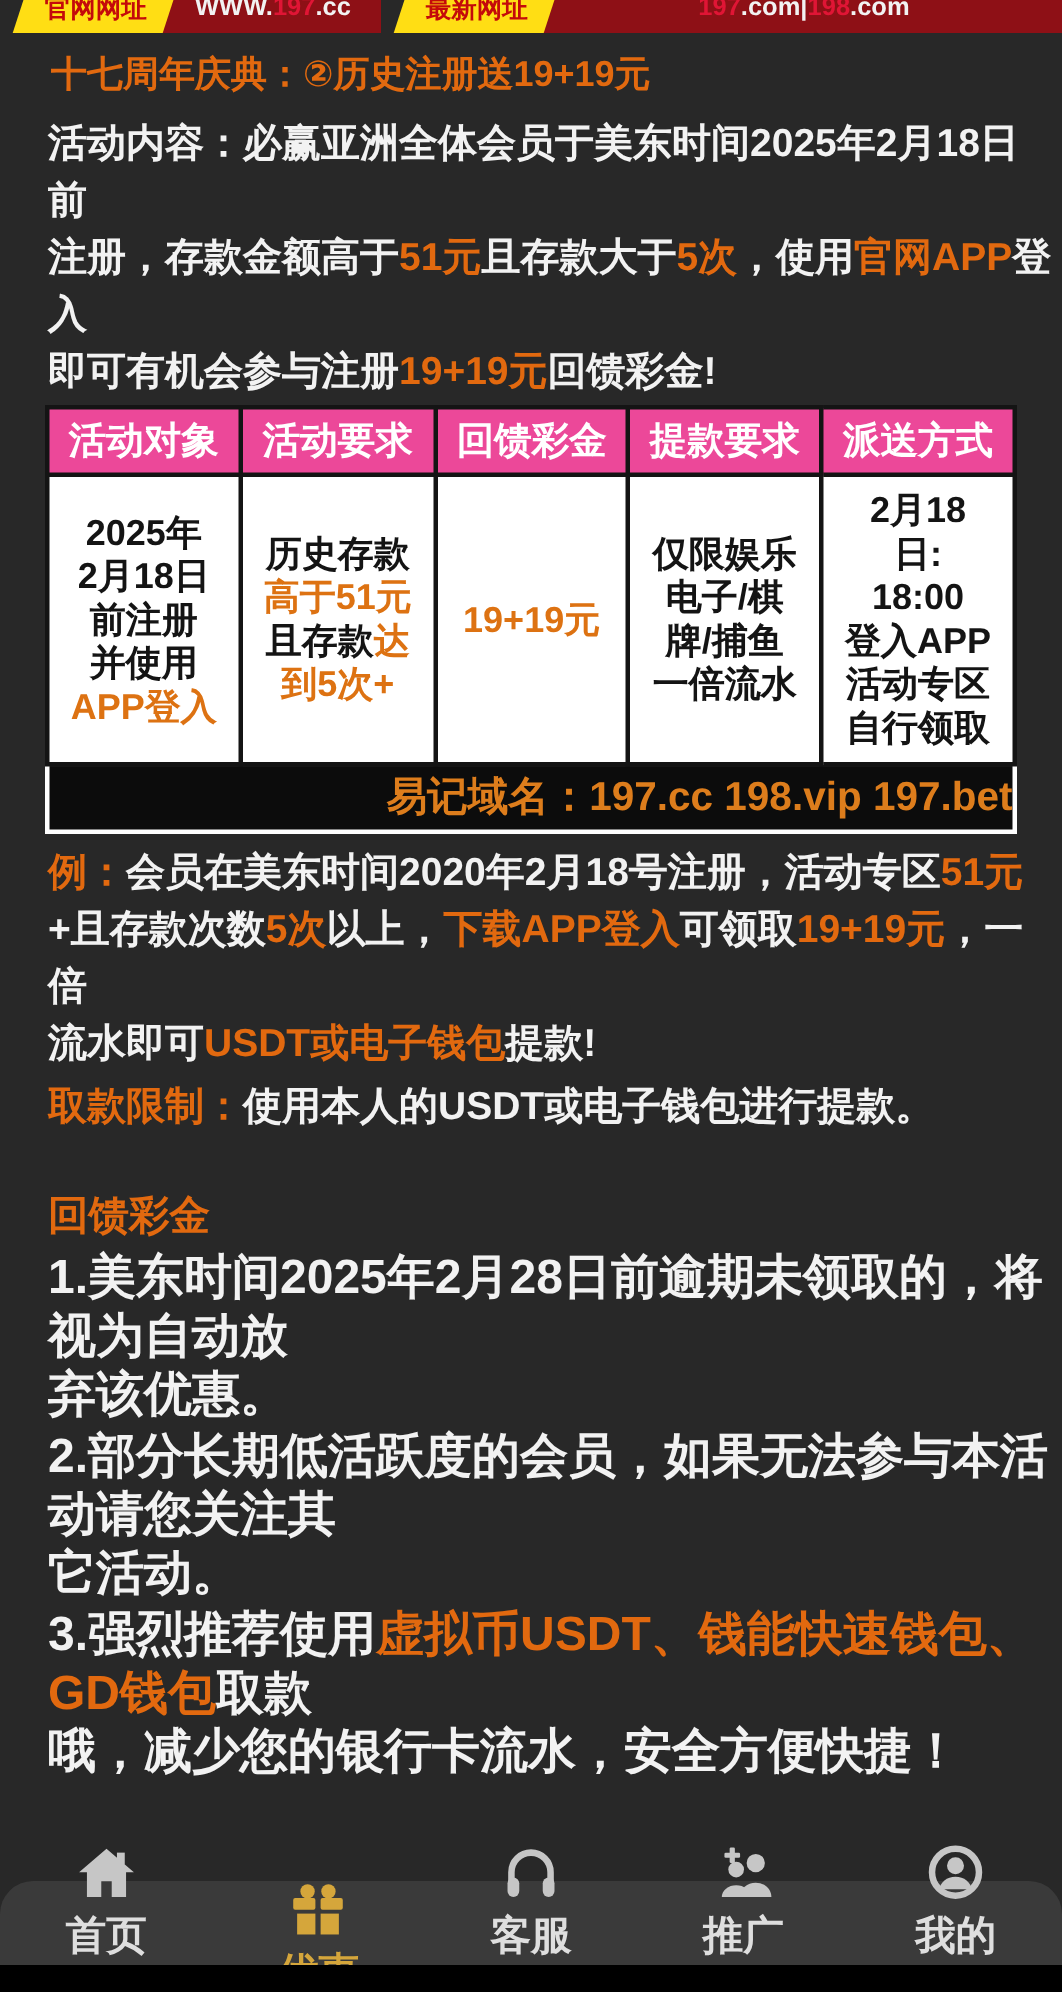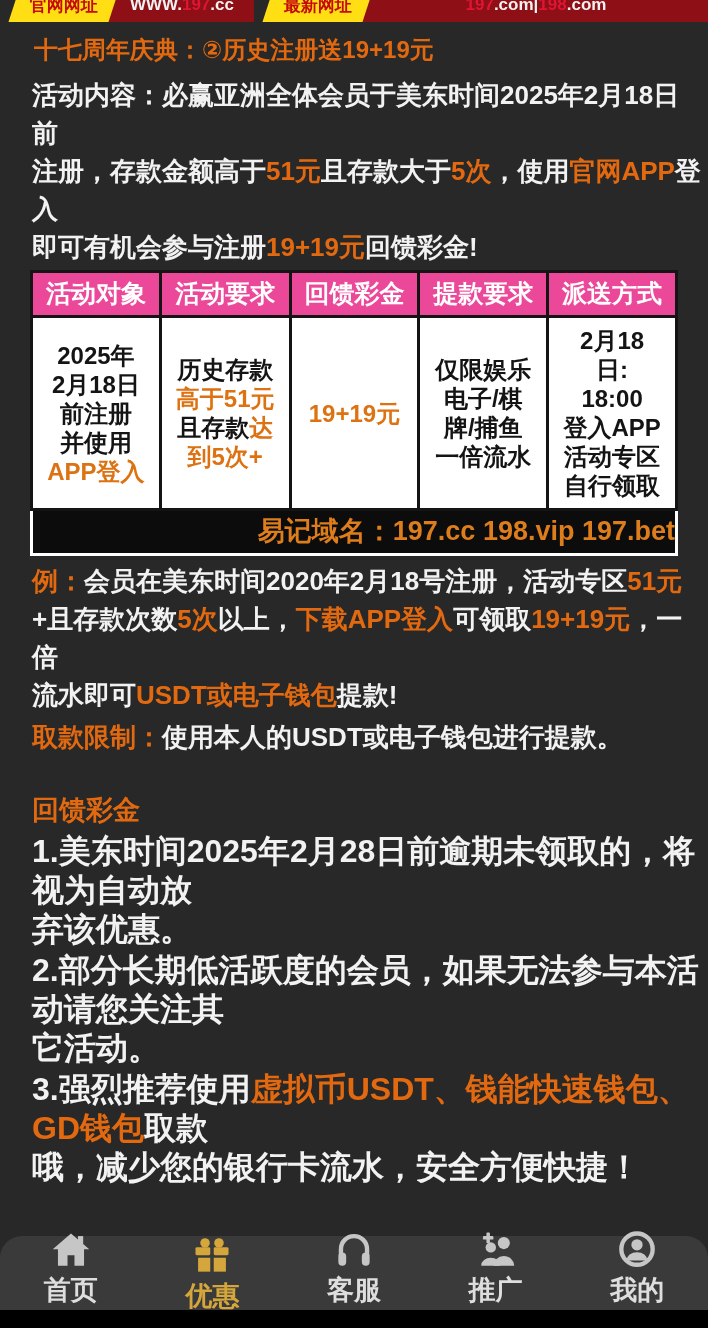--- a/index.html
+++ b/index.html
@@ -43,21 +43,21 @@
   .bonus-cell { font-size:28px; }
 
   .domain-strip { width:648px; margin:0 0 6px 30px; background:#0C0C0C; color:#DD7D1C;
                   border:3px solid #fff; border-top:none; text-align:right;
                   font-size:27px; padding:2px 0 4px; }
 
   .rules-title { color:#E2690F; font-size:27px; margin:36px 0 4px 32px; }
   .rule { font-size:32px; line-height:39px; margin:2px 4px 2px 32px; white-space:pre-wrap; }
 
   
-  .bottom-nav { position:absolute; left:0; right:0; bottom:18px; height:74px;
+  .bottom-nav { position:absolute; left:0; right:0; bottom:18px; height:56px;
                 background:#3A3A3A; border-radius:22px 22px 0 0; display:flex; }
   .nav-item { flex:1; display:flex; flex-direction:column; align-items:center;
               justify-content:flex-end; padding-bottom:5px; color:#C6C6C6; cursor:pointer; }
   .nav-item .lbl { font-size:27px; color:#DEDEDE; line-height:30px; margin-top:1px; }
   .nav-item.active { color:#D5A63B;justify-content:space-between; }
   .nav-item.active .lbl { color:#D5A63B; }
   .nav-item svg { width:44px; height:40px; }
   .bottom-black { position:absolute; left:0; right:0; bottom:0; height:18px; background:#000; }
 </style>
 </head>

